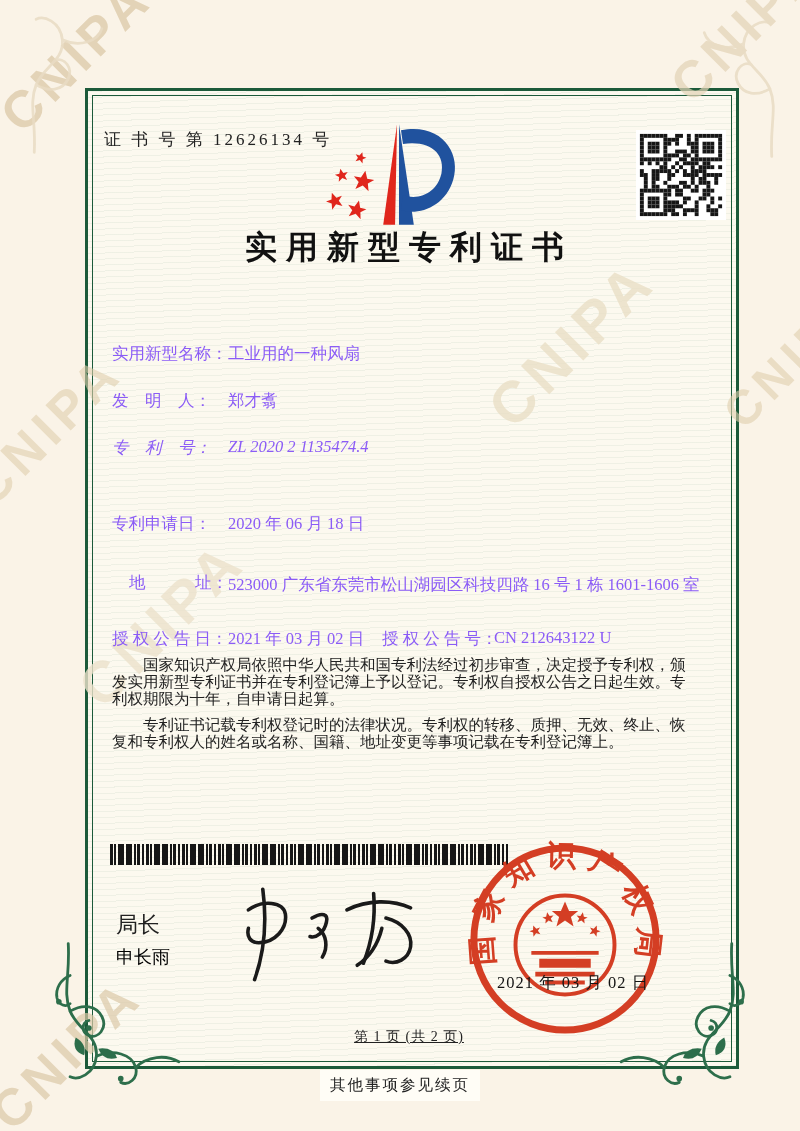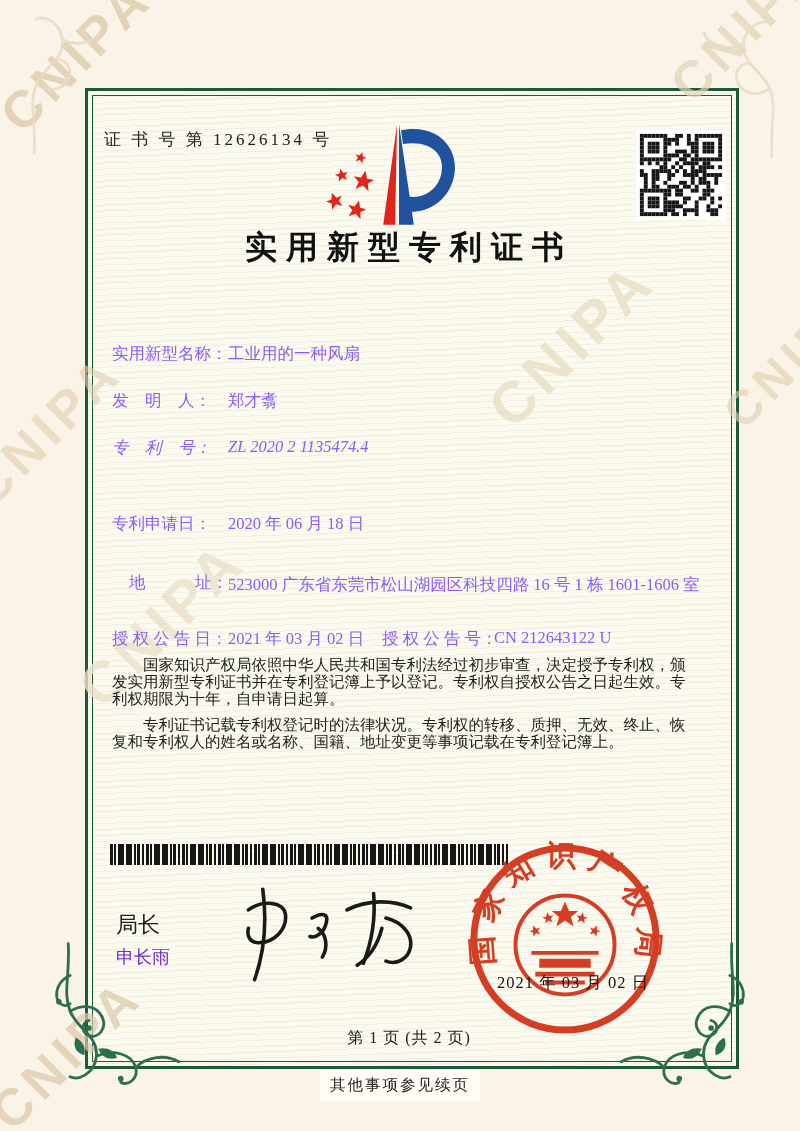--- a/index.html
+++ b/index.html
@@ -34,27 +34,27 @@
 
   .paras{left:112px;top:656px;width:578px;font-size:15.5px;color:#222;line-height:17px;}
   .paras p{margin:0 0 9px 0;text-indent:2em;}
 
   .barcode{left:110px;top:844px;width:398px;height:21px;
      background-image:
        repeating-linear-gradient(90deg,#161616 0 2px,transparent 2px 4px),
        repeating-linear-gradient(90deg,#161616 0 3px,transparent 3px 9px);}
 
   .signer-role{left:116px;top:910px;font-family:"Liberation Sans", sans-serif;font-size:22px;color:#222;}
-  .signer-name{left:116px;top:945px;font-family:"Liberation Sans", sans-serif;font-size:18px;color:#6d28d9;}
+  .signer-name{left:116px;top:945px;font-family:"Liberation Sans", sans-serif;font-size:18px;color:#000000;}
   .signature{left:232px;top:882px;width:195px;height:105px;}
 
   .seal{left:466px;top:840px;width:198px;height:198px;z-index:4;opacity:0.94;}
   .seal-date{left:497px;top:972px;font-size:16.5px;letter-spacing:1px;color:#141414;z-index:5;white-space:nowrap;}
 
-  .footer-page{left:85px;top:1028px;width:648px;text-align:center;font-size:16px;color:#222;letter-spacing:1px;}
+  .footer-page{left:85px;top:1028px;width:648px;text-align:center;font-size:14px;color:#222;letter-spacing:1px;text-decoration:underline;}
   .note{left:0;top:1070px;width:800px;text-align:center;z-index:3;}
   .note span{display:inline-block;background:#fffdf6;padding:5px 10px;font-size:15.5px;color:#222;letter-spacing:2px;}
 
   .flourish{position:absolute;width:150px;height:150px;z-index:3;}
 </style>
 </head>
 <body>
 
 <div class="page">
 

